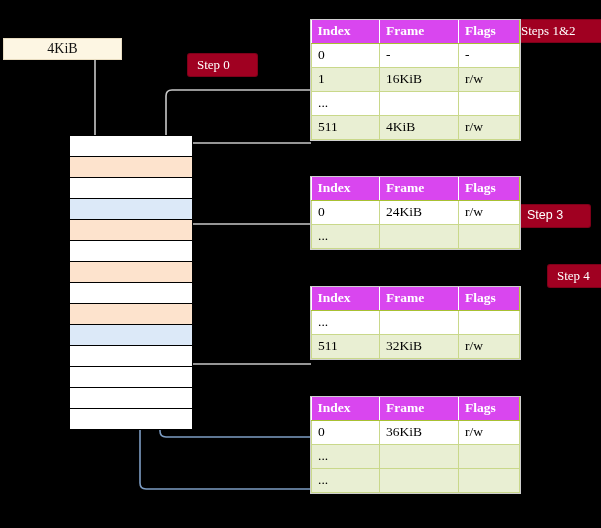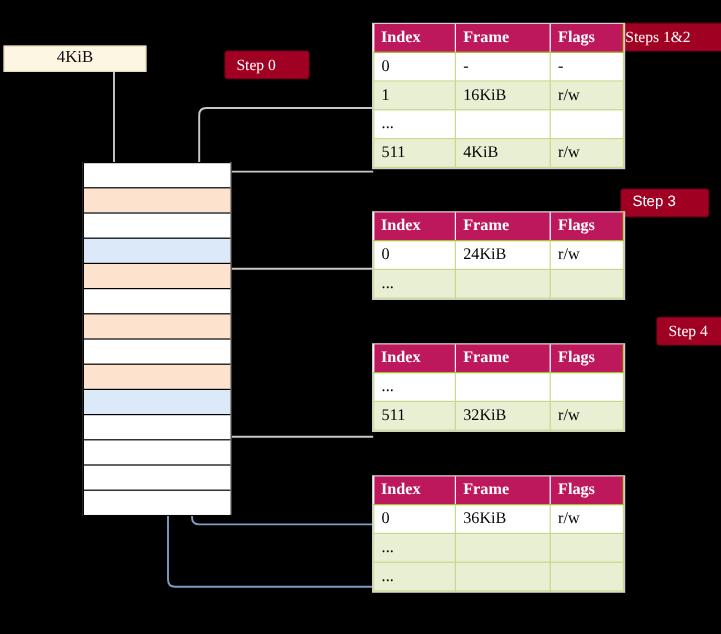--- a/index.html
+++ b/index.html
@@ -24,22 +24,22 @@
   
   .badge{
     position:absolute;
     background:#a00021;color:#fff;
     font-size:13px;line-height:1;
     padding:4px 27px 5px 9px;
     border-radius:2px;
     white-space:nowrap;
     box-shadow:0 0 0 1px #7d0019;
   }
-  .badge.sans{font-family:"Liberation Sans",sans-serif;font-size:12.5px;}
-  #badge-step0{left:188px;top:43px;}
+  .badge.sans{font-family:"Liberation Sans",sans-serif;font-size:12.5px;margin-top:47px;}
+  #badge-step0{left:188px;top:54px;}
   #badge-steps12{left:512px;top:20px;}
   #badge-step3{left:518px;top:158px;}
   #badge-step4{left:516px;top:265px;margin-left:32px;}
 
   
   .memcol{
     position:absolute;left:69px;top:135px;width:122px;
     border:1px solid #000;border-top:none;
     background:#fff;
   }
@@ -50,21 +50,21 @@
 
   
   .ptable{
     position:absolute;
     border-collapse:collapse;
     background:#fff;
     font-size:13.5px;
     box-shadow:0 0 0 1px #cfcfcf;
   }
   .ptable th{
-    background:#be185d;color:#ffffff;
+    background:#d946ef;color:#ffffff;
     font-weight:bold;
     text-align:left;
     padding:3px 6px 4px 6px;
     border-right:1px solid #ffffff;
     border-bottom:1px solid #a8c031;
     white-space:nowrap;
   }
   .ptable th:last-child{border-right:1px solid #b5cd39;}
   .ptable td{
     padding:3px 6px 4px 6px;

